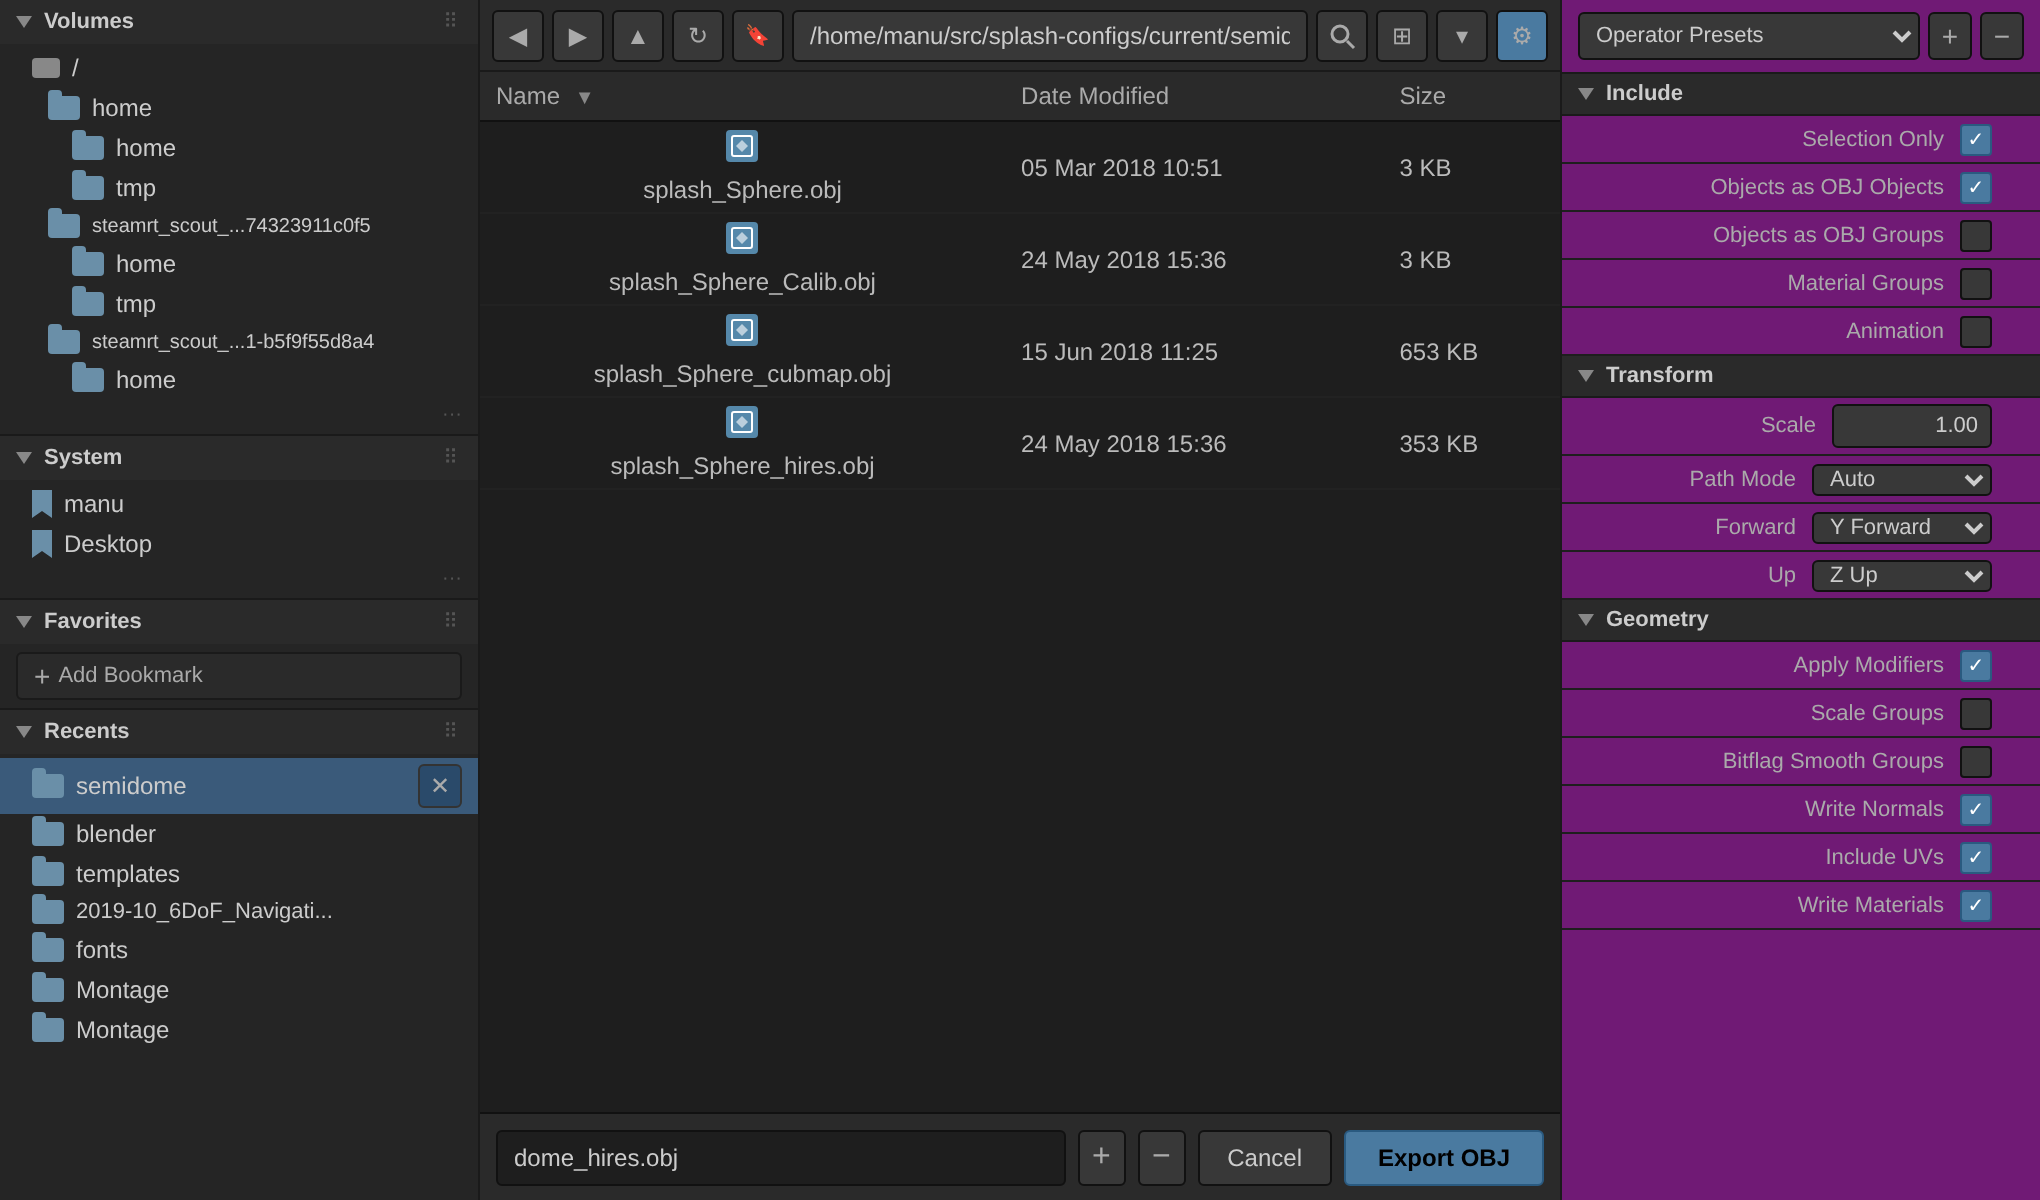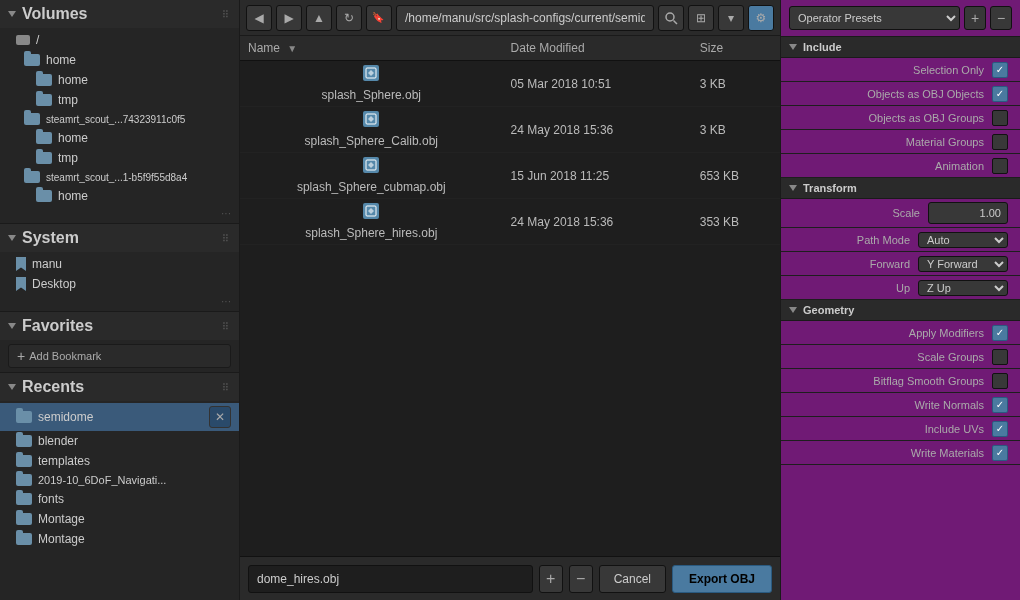--- a/index.html
+++ b/index.html
@@ -43,21 +43,21 @@
       padding: 5px 8px;
       background: #2a2a2a;
       cursor: pointer;
       justify-content: space-between;
     }
 
     .sidebar-section-header-left {
       display: flex;
       align-items: center;
       gap: 6px;
-      font-size: 16px;
+      font-size: 11px;
       font-weight: 600;
       color: #cccccc;
     }
 
     .triangle-icon {
       width: 0;
       height: 0;
       border-left: 4px solid transparent;
       border-right: 4px solid transparent;
       border-top: 6px solid #888;
@@ -394,21 +394,21 @@
       font-weight: 600;
       color: #ccc;
       border-bottom: 1px solid #1a1a1a;
       text-align: right;
     }
 
     .panel-row {
       display: flex;
       align-items: center;
       justify-content: space-between;
-      padding: 3px 12px 3px 12px;
+      padding: 3px 24px 3px 12px;
       border-bottom: 1px solid #1e1e1e;
       min-height: 24px;
     }
 
     .panel-row-label {
       color: #aaa;
       font-size: 11px;
       flex: 1;
       text-align: right;
       padding-right: 8px;

